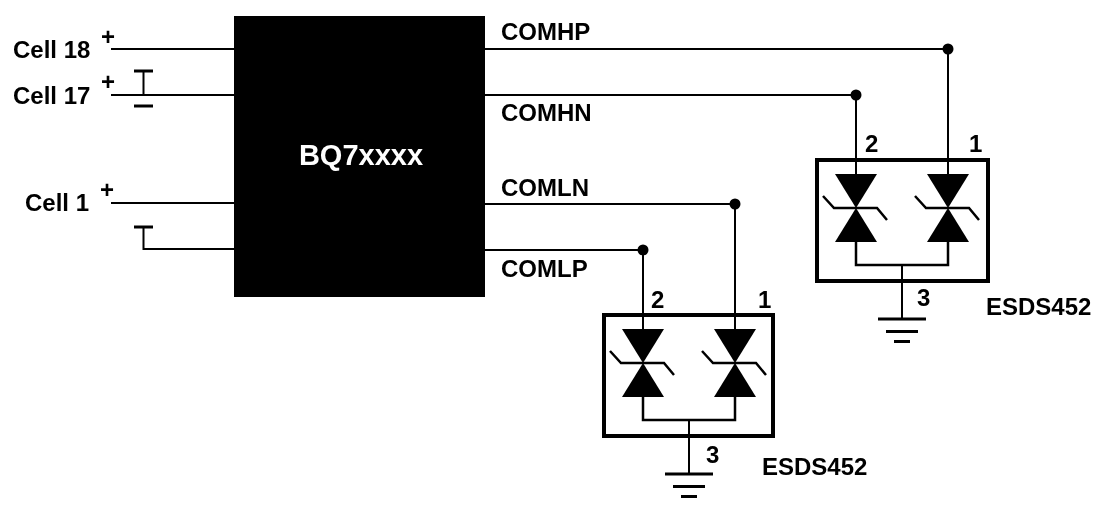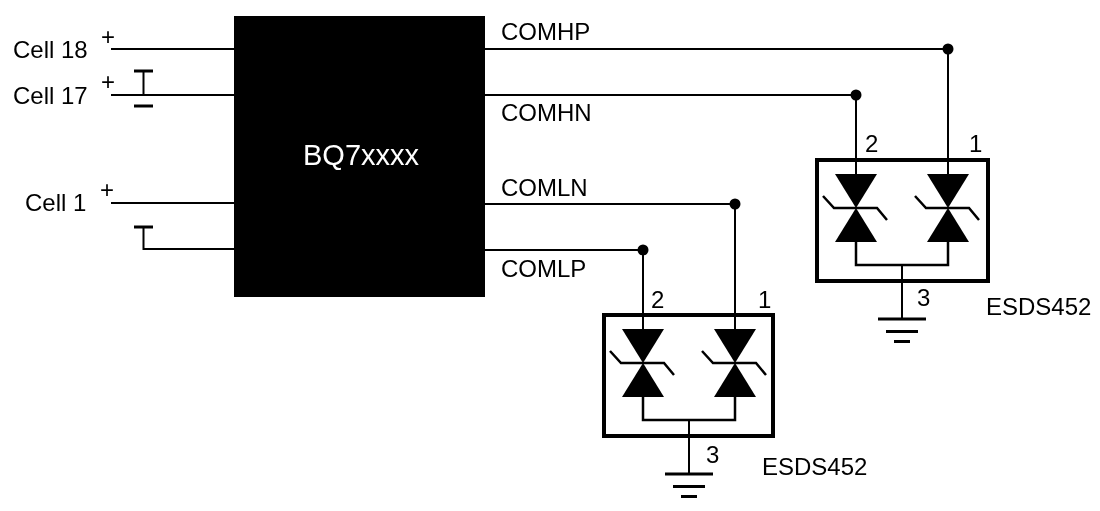--- a/index.html
+++ b/index.html
@@ -7,20 +7,21 @@
     --background:#ffffff;
     --ic_fill:#000000;
     --ic_text:#ffffff;
   }
   html,body{margin:0;padding:0;background:var(--background);}
   .canvas{
     position:relative;
     width:1100px;height:511px;
     background:var(--background);
     overflow:hidden;
+    font-weight:bold;
   }
   svg{display:block;}
   text{
     font-family:"Liberation Sans", sans-serif;
     fill:var(--ink);
     font-size:24px;
   }
   text.ic-label{
     fill:var(--ic_text);
     font-size:29px;

